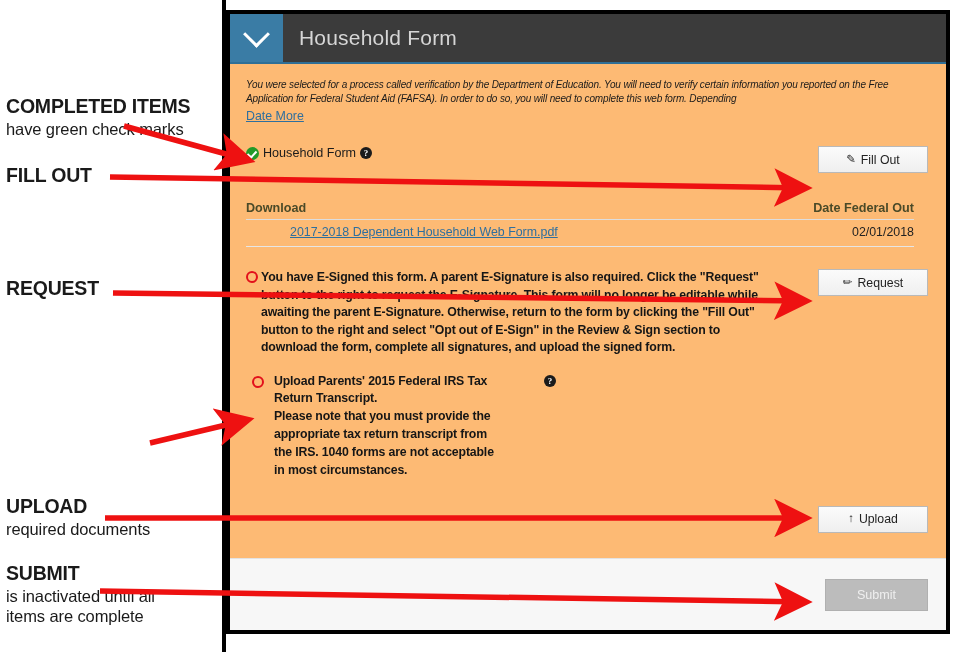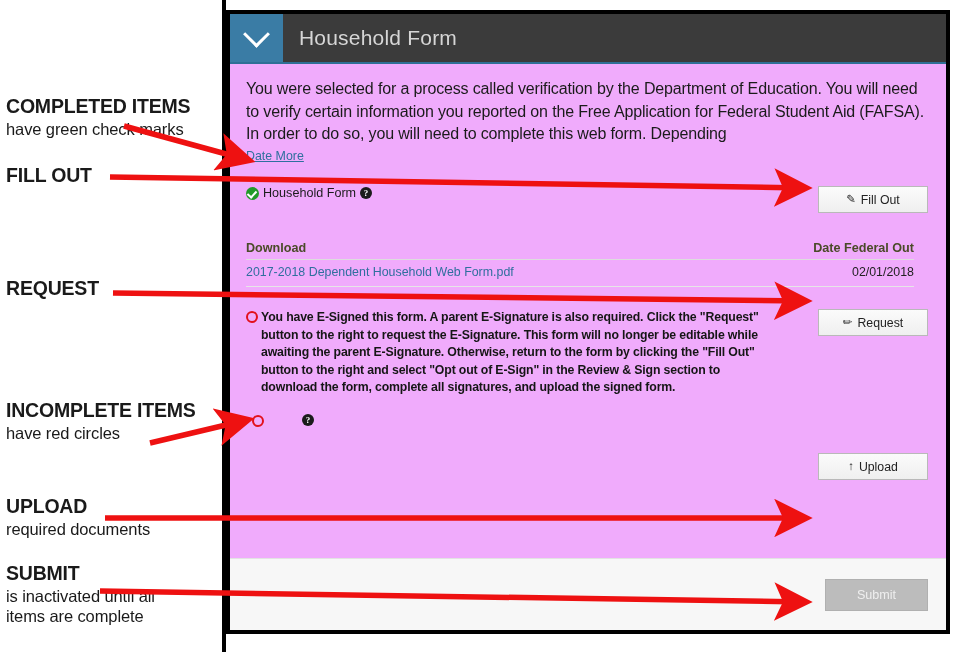--- a/index.html
+++ b/index.html
@@ -70,21 +70,21 @@
     width: 724px;
     height: 624px;
     border: 4px solid #000;
     box-sizing: border-box;
     background: #ffffff;
     z-index: 2;
   }
   .panel {
     position: absolute;
     inset: 0;
-    background: #f0abfc;
+    background: #fdba74;
     display: flex;
     flex-direction: column;
     overflow: hidden;
   }
 
   
   .panel-header {
     height: 48px;
     background: #3b3b3b;
     display: flex;
@@ -124,25 +124,26 @@
 
   
   .panel-body {
     flex: 1 1 auto;
     position: relative;
     padding: 14px 18px 0 16px;
     box-sizing: border-box;
   }
 
   .intro {
-    font-size: 16px;
+    font-size: 10px;
     line-height: 1.42;
     color: #1b1b1b;
     letter-spacing: -0.15px;
     max-width: 690px;
+    font-style: italic;
   }
   .read-more {
     display: inline-block;
     color: #2f6f9e;
     text-decoration: underline;
     font-size: 12.4px;
     cursor: pointer;
     margin-top: 0px;
   }
 
@@ -238,21 +239,23 @@
     margin-top: 23px;
   }
   .dl-table th.right, .dl-table td.right { text-align: right; }
   .dl-table td {
     padding: 5px 0 7px 0;
     border-bottom: 1px solid #e6e6e6;
     color: #222;
   }
   .dl-link {
     color: #2f6f9e;
+    text-decoration: underline;
     cursor: pointer;
+    margin-left: 44px;
   }
   .dl-wrap { padding-right: 14px; }
 
   
   .row-esign { margin-top: 22px; }
   .bullet-open {
     width: 12px; height: 12px;
     border: 2px solid #e2101b;
     border-radius: 50%;
     box-sizing: border-box;
@@ -336,24 +339,20 @@
   </div>
 
   <div class="anno anno-fillout">
     <div class="anno-title">FILL OUT</div>
   </div>
 
   <div class="anno anno-request">
     <div class="anno-title">REQUEST</div>
   </div>
 
-  <div class="anno anno-incomplete">
-    <div class="anno-title">INCOMPLETE ITEMS</div>
-    <div class="anno-body">have red circles</div>
-  </div>
 
   <div class="anno anno-upload">
     <div class="anno-title">UPLOAD</div>
     <div class="anno-body">required documents</div>
   </div>
 
   <div class="anno anno-submit">
     <div class="anno-title">SUBMIT</div>
     <div class="anno-body" style="white-space:pre-line">is inactivated until all
 items are complete</div>
@@ -429,20 +428,22 @@
             <span class="bicon">✏</span>
             <span>Request</span>
           </button>
         </div>
       </div>
 
       
       <div class="row-upload">
         <div class="upload-flex">
           <span class="bullet-open"></span>
+          <div class="upload-text" style="white-space:pre-line">Upload Parents' 2015 Federal IRS Tax Return Transcript.
+Please note that you must provide the appropriate tax return transcript from the IRS. 1040 forms are not acceptable in most circumstances.</div>
           <span class="help-icon upload-help">?</span>
         </div>
         <div class="row-upload-btn">
           <button class="btn">
             <span class="bicon">↑</span>
             <span>Upload</span>
           </button>
         </div>
       </div>
 

